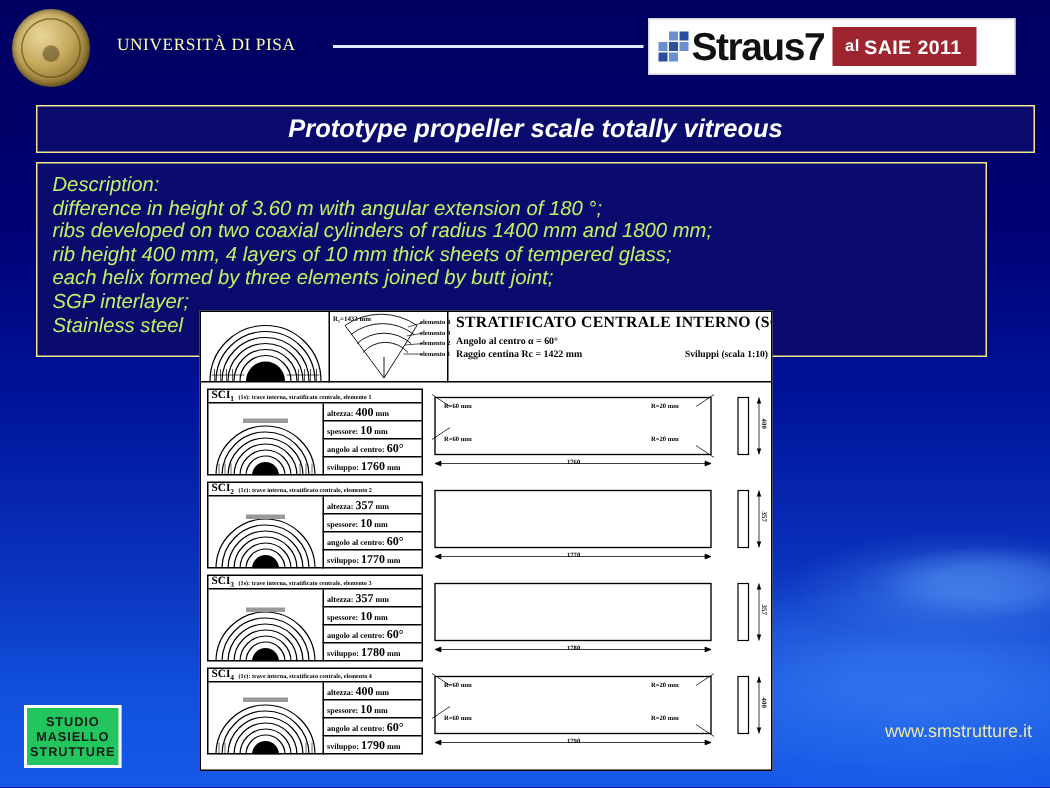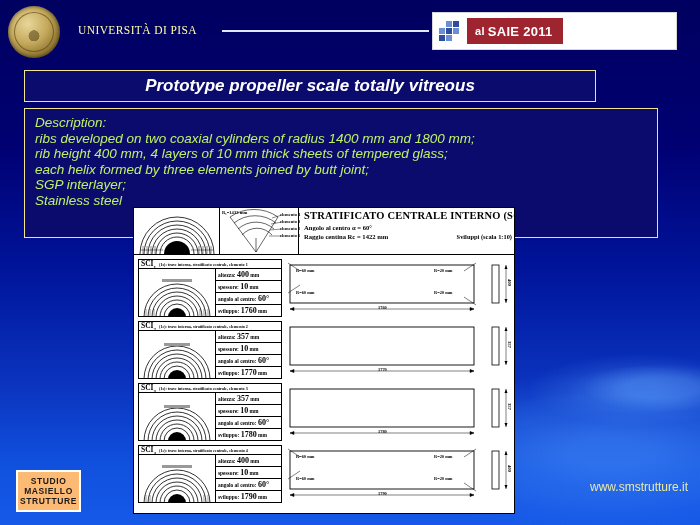--- a/index.html
+++ b/index.html
@@ -60,21 +60,21 @@
     color:#111; letter-spacing:-1px; line-height:1;
   }
   #saie-badge {
     margin-left:6px; background:#9e2430; color:#fff;
     font-weight:bold; font-size:13px; letter-spacing:.3px;
     padding:5px 10px 5px 8px; height:26px; display:flex; align-items:center;
   }
   #saie-badge .small { font-size:11px; margin-right:3px; font-weight:bold; }
   
   #title-bar {
-    position:absolute; left:24px; top:70px; width:572px; height:32px;
+    position:absolute; left:24px; top:70px; width:666px; height:32px;
     background:#0b0b6e; border:1px solid #f2e58a;
     display:flex; align-items:center; justify-content:center;
   }
   #title-text {
     color:#ffffff; font-style:italic; font-weight:bold; font-size:17px;
     font-family:"Liberation Sans", sans-serif; white-space:nowrap;
   }
   
   #desc-box {
     position:absolute; left:24px; top:108px; width:634px; height:130px;
@@ -116,21 +116,21 @@
   .sci-tbl div:last-child { border-bottom:none; }
   .sci-tbl b { font-size:8px; font-weight:bold; }
 
   .dev-block { position:absolute; left:152px; width:200px; height:58px; }
   .dim-block { position:absolute; left:356px; width:24px; height:58px; }
   .lbl { position:absolute; font-size:4.4px; font-weight:bold; white-space:nowrap; }
   .vdim { position:absolute; font-size:4.6px; font-weight:bold; }
   
   #masiello {
     position:absolute; left:16px; top:470px; width:65px; height:42px;
-    background:#fdba74; border:2px solid #ffffff;
+    background:#22c55e; border:2px solid #ffffff;
     display:flex; flex-direction:column; align-items:center; justify-content:center;
   }
   #masiello span {
     font-family:"Liberation Sans", sans-serif; font-weight:bold; font-size:8.5px;
     color:#1a1a1a; letter-spacing:.6px; line-height:10px;
   }
   #site-url {
     position:absolute; right:12px; top:480px;
     color:#eaeaa8; font-size:12px; font-family:"Liberation Sans", sans-serif;
   }
@@ -150,33 +150,35 @@
       <i class="off"></i>
         <i class="hi"></i>
         <i></i>
       <i class="hi"></i>
         <i></i>
         <i class="hi"></i>
       <i></i>
         <i class="hi"></i>
         <i class="off"></i>
     </div>
+    <div id="straus-word">Straus7</div>
     <div id="saie-badge">
       <span class="small">al</span>
       <span>SAIE 2011</span>
     </div>
   </div>
 </div>
 
 <div id="title-bar">
   <div id="title-text">Prototype propeller scale totally vitreous</div>
 </div>
 
 <div id="desc-box">
   <div class="line">Description:</div>
+  <div class="line">difference in height of 3.60 m with angular extension of 180 °;</div>
   <div class="line">ribs developed on two coaxial cylinders of radius 1400 mm and 1800 mm;</div>
   <div class="line">rib height 400 mm, 4 layers of 10 mm thick sheets of tempered glass;</div>
   <div class="line">each helix formed by three elements joined by butt joint;</div>
   <div class="line">SGP interlayer;</div>
   <div class="line">Stainless steel</div>
 </div>
 
 <div id="drawing">
 
   <div class="dwg-head">

